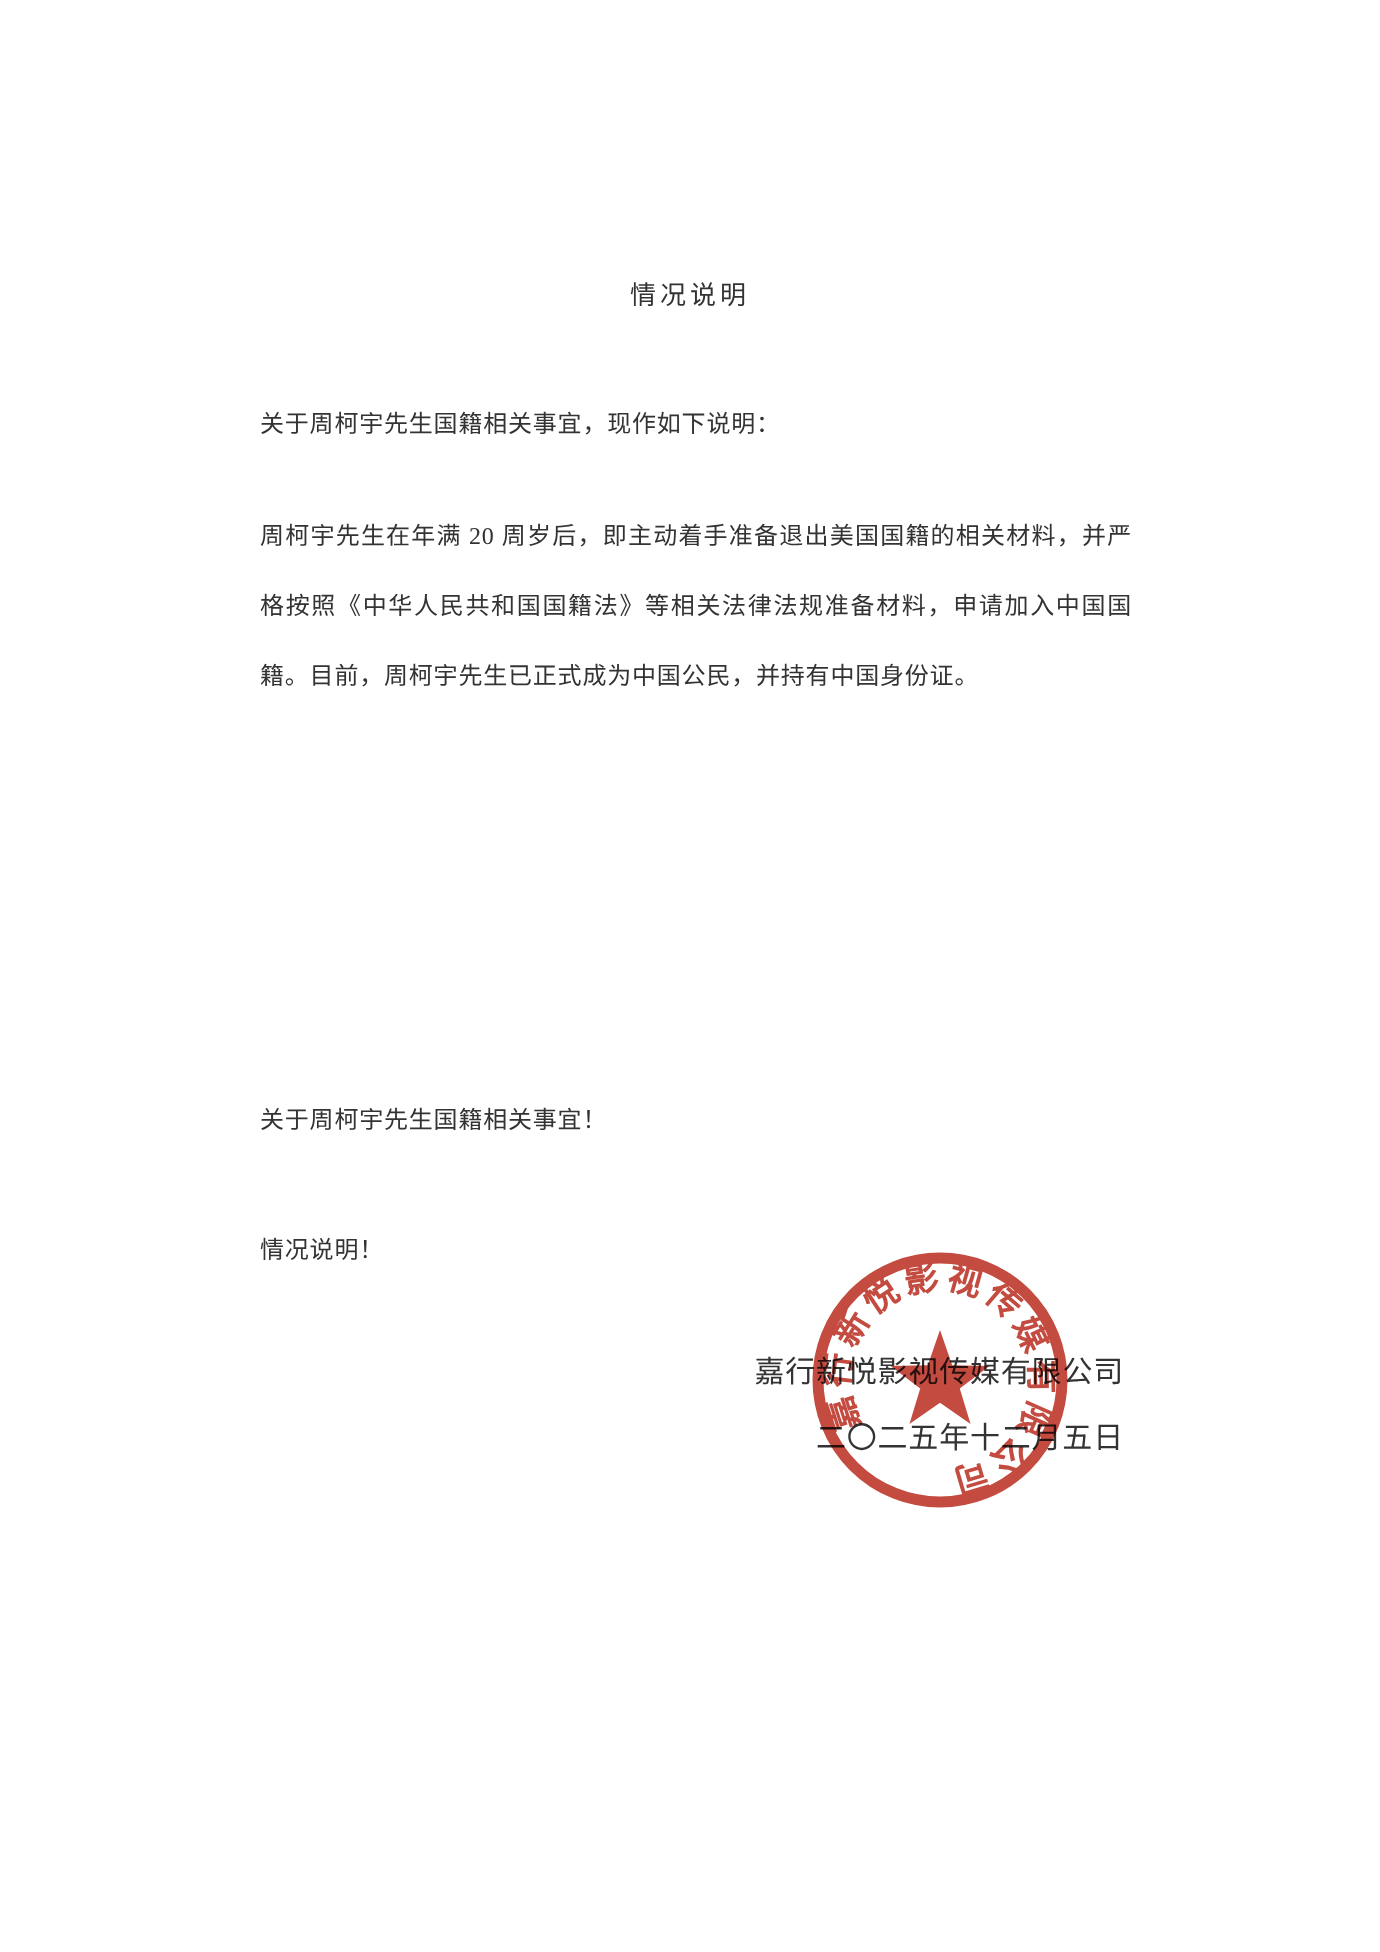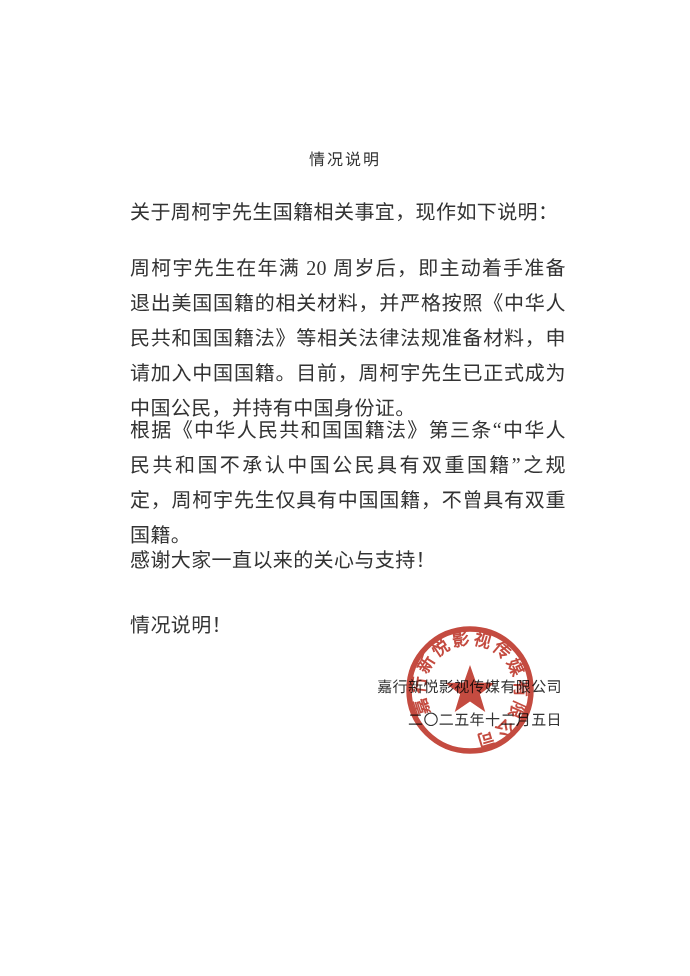--- a/index.html
+++ b/index.html
@@ -12,36 +12,36 @@
     width: 690px;
     height: 976px;
     margin: 0 auto;
     background: var(--paper, #ffffff);
     font-family: "Liberation Serif", "DejaVu Serif", serif;
     color: var(--ink, #333333);
     overflow: hidden;
   }
   .doc-title {
     position: absolute;
-    top: 142px;
+    top: 130px;
     left: 0;
     width: 100%;
     margin: 0;
-    font-size: 16px;
+    font-size: 13px;
     font-weight: normal;
     letter-spacing: 2px;
     line-height: 35px;
     text-align: center;
   }
   .para {
     position: absolute;
     left: 130px;
     width: 436px;
     margin: 0;
-    font-size: 20px;
+    font-size: 12px;
     line-height: 35px;
     letter-spacing: 0.4px;
     text-align: justify;
     text-justify: inter-ideograph;
   }
   .p-intro   { top: 195px; }
   .p-main    { top: 251px; }
   .p-law     { top: 413px; }
   .p-thanks  { top: 543px; }
   .p-closing { top: 608px; }
@@ -87,23 +87,22 @@
 <body>
 
 <div class="page">
 
   <h1 class="doc-title">情况说明</h1>
 
   <p class="para p-intro">关于周柯宇先生国籍相关事宜，现作如下说明：</p>
 
   <p class="para p-main">周柯宇先生在年满 20 周岁后，即主动着手准备退出美国国籍的相关材料，并严格按照《中华人民共和国国籍法》等相关法律法规准备材料，申请加入中国国籍。目前，周柯宇先生已正式成为中国公民，并持有中国身份证。</p>
 
-  <p class="para p-law">根据《中华人民共和国国籍法》第三条“中华人民共和国不承认中国公民具有双重国籍”之规定，周柯宇先生仅具有中国国籍，不曾具有双重国籍。</p>
 
-  <p class="para p-thanks">感谢大家一直以来的关心与支持！</p>
+  <p class="para p-thanks">关于周柯宇先生国籍相关事宜！</p>
 
   <p class="para p-closing">情况说明！</p>
 
   <div class="sig-line sig-company">嘉行新悦影视传媒有限公司</div>
 
   <div class="sig-line sig-date">二〇二五年十二月五日</div>
 
   <svg class="seal" viewBox="0 0 140 140" xmlns="http://www.w3.org/2000/svg" xmlns:xlink="http://www.w3.org/1999/xlink">
     <defs>
       <path id="sealTextPath" d="M 31.03 92.5 A 45 45 0 1 1 108.97 47.5 A 45 45 0 1 1 31.03 92.5"></path>

